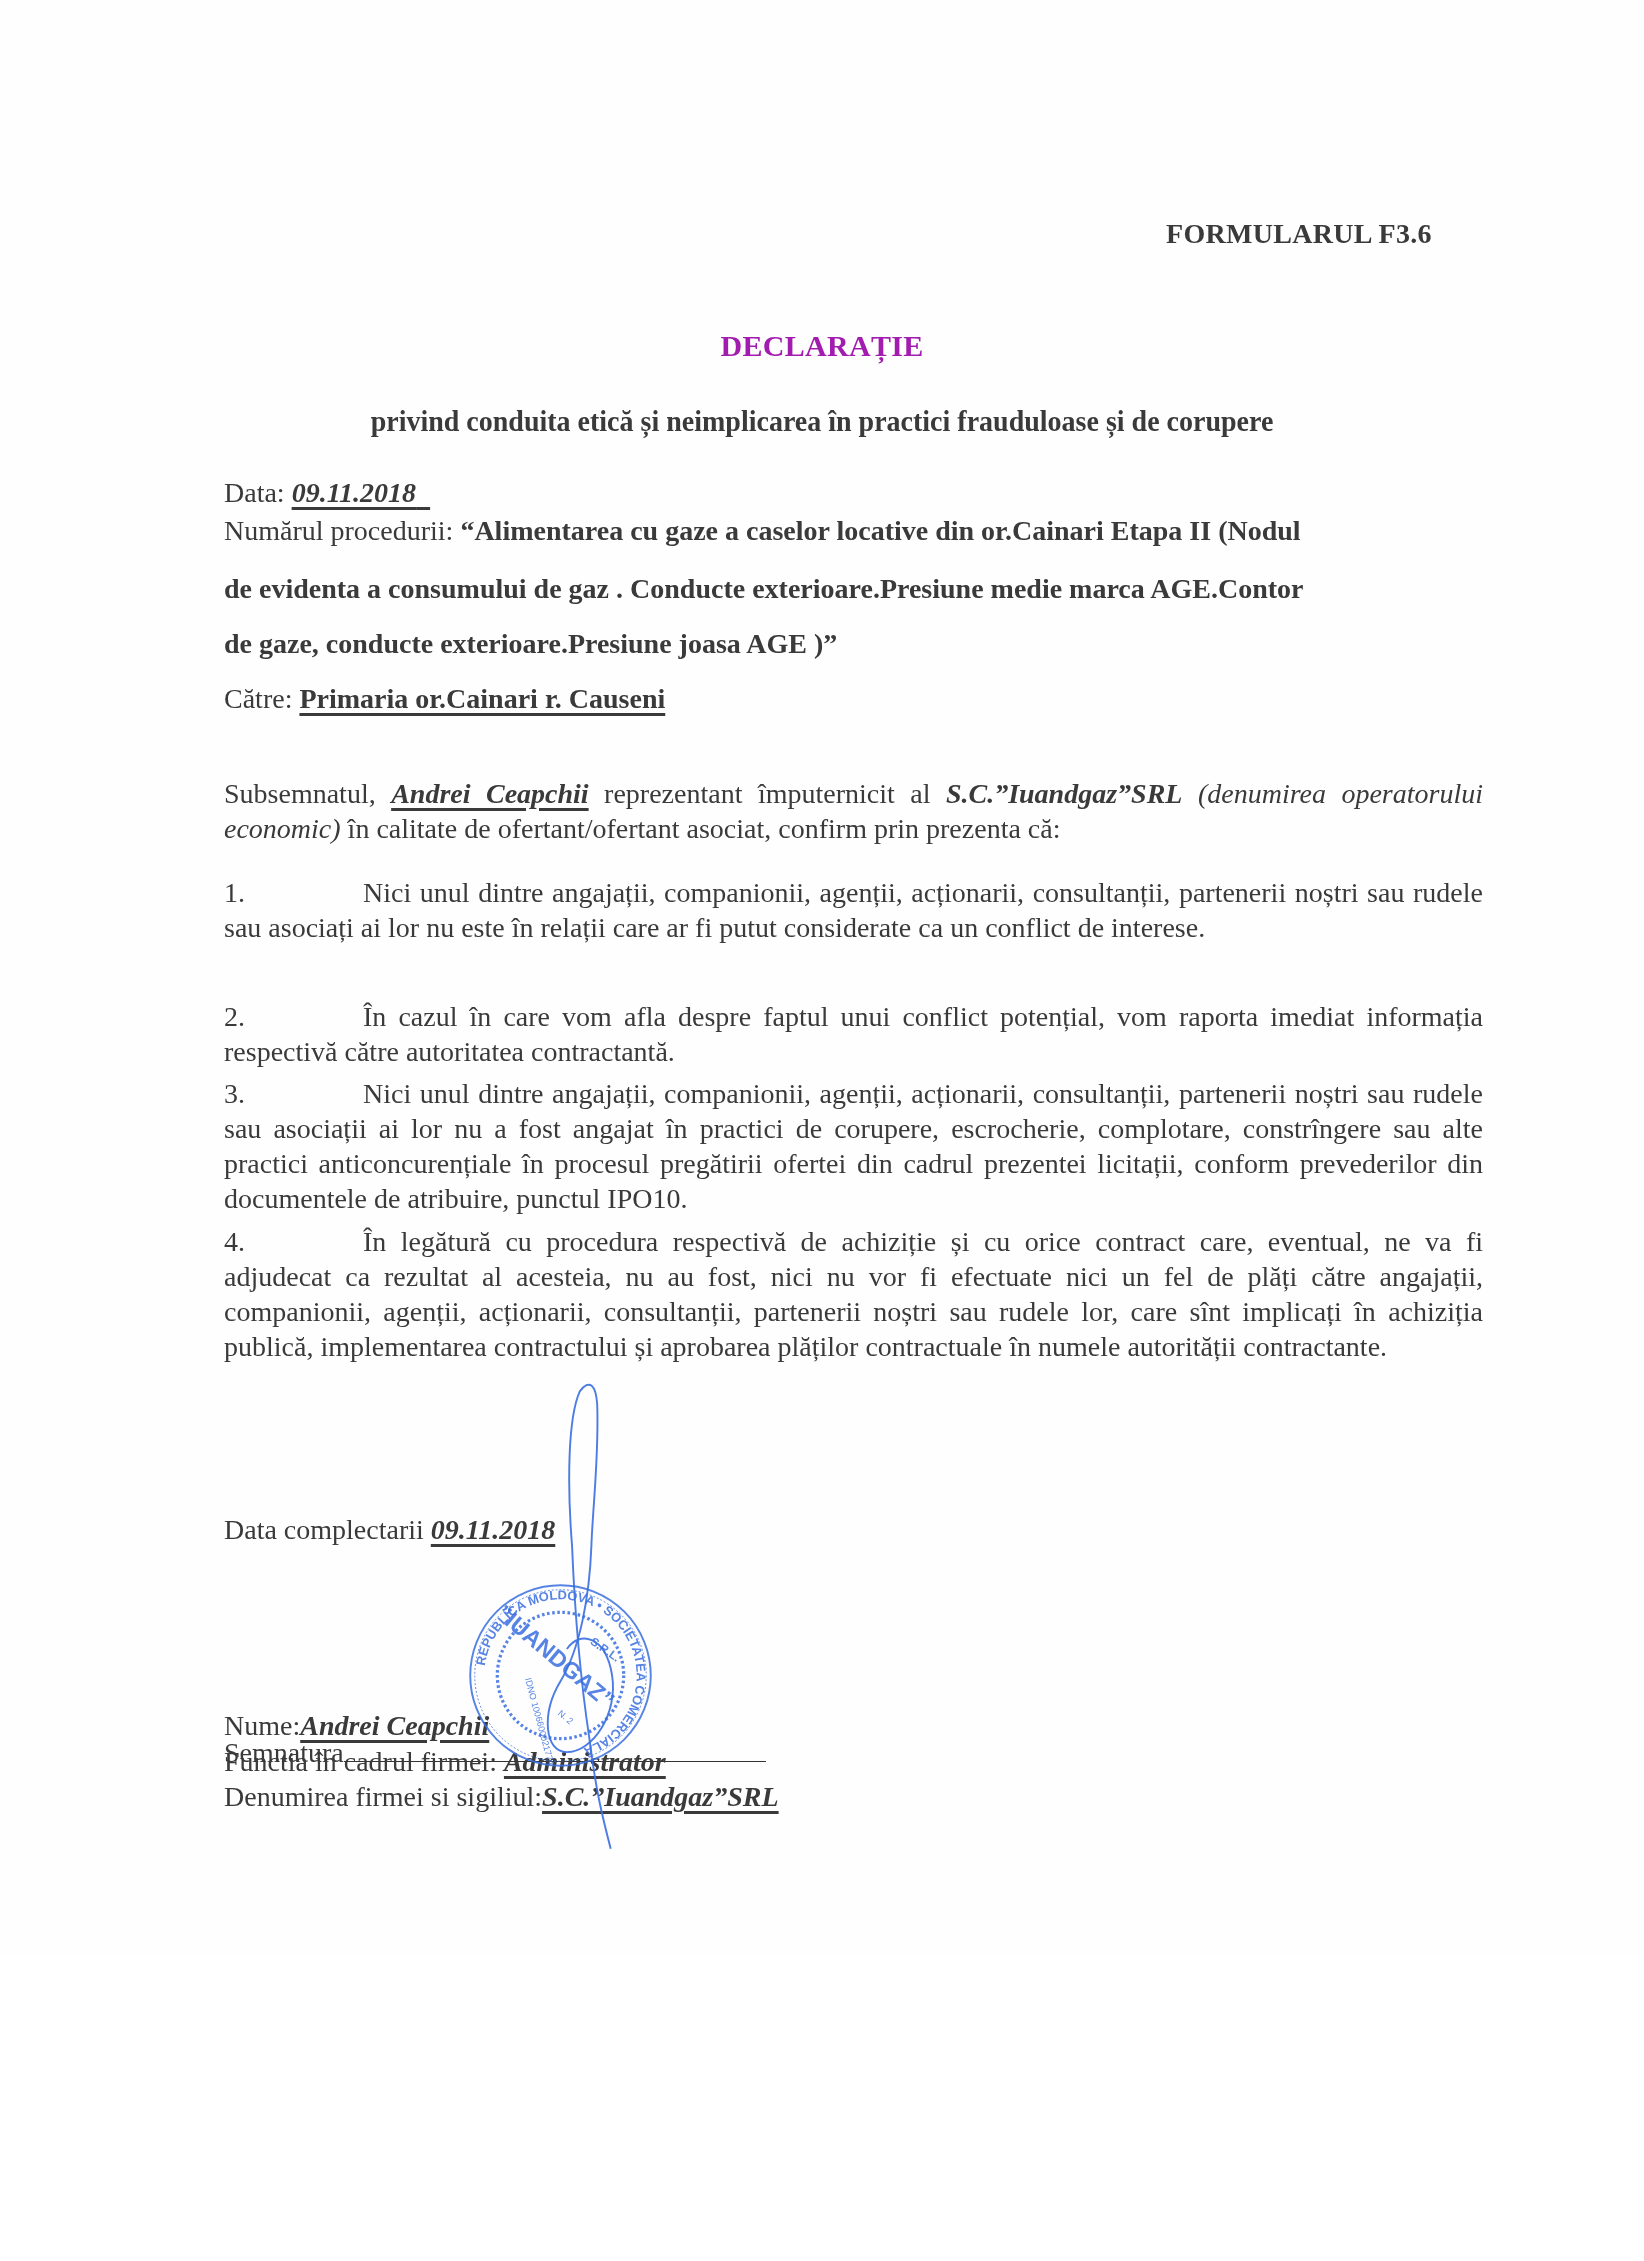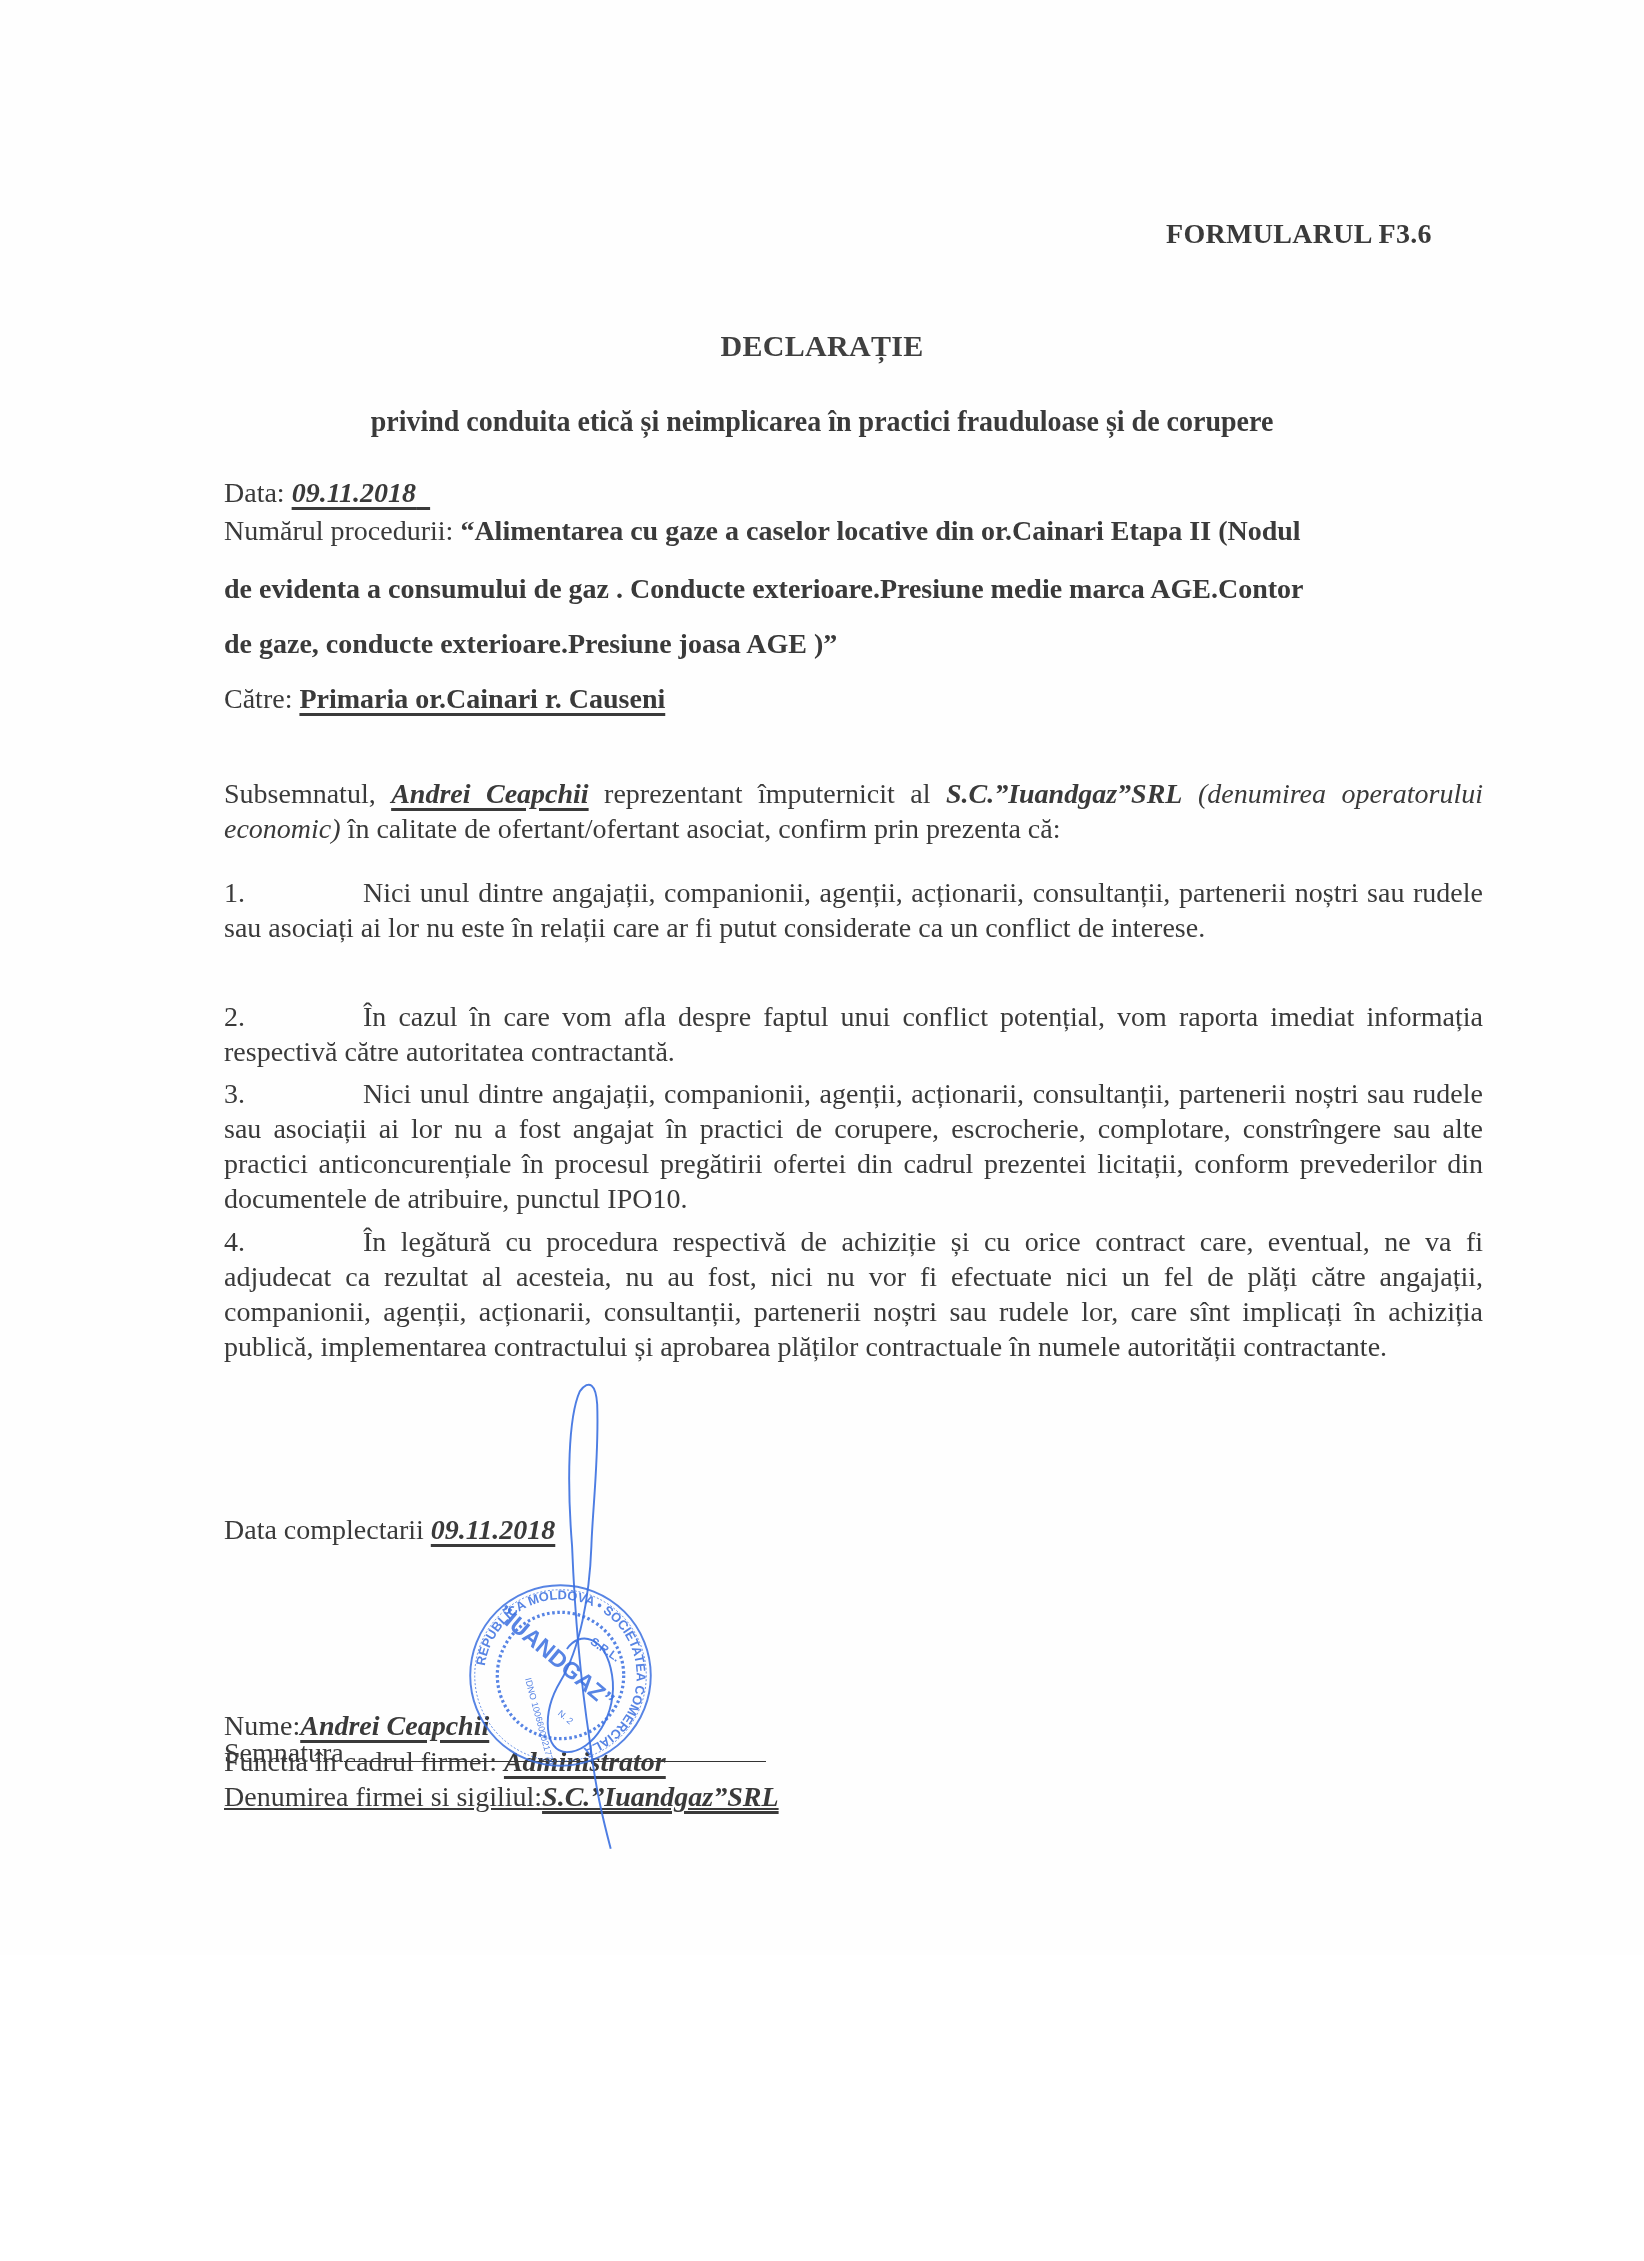--- a/index.html
+++ b/index.html
@@ -1,20 +1,20 @@
 <!DOCTYPE html>
 <html style="font-size:10.3px"><head>
 <meta charset="utf-8">
 <style>
   html, body { margin: 0; padding: 0; background: #ffffff; }
   body { width: 1644px; height: 2261px; position: relative; overflow: hidden; color: #333333; font-family: "Liberation Serif", serif; }
   .page { position: absolute; left: 0; top: 0; width: 1644px; height: 1955px; background: #fefefe; }
   .abs { position: absolute; }
   .form-code { left: 1166px; top: 218px; font-size: 28px; font-weight: bold; letter-spacing: 0.3px; color: #3a3a3a; }
-  .title { left: 0; width: 1644px; top: 329px; text-align: center; font-size: 30px; font-weight: bold; color: #404040; letter-spacing: 0.3px; }
+  .title { left: 0; width: 1644px; top: 329px; text-align: center; font-size: 30px; font-weight: bold; color: #a21caf; letter-spacing: 0.3px; }
   .subtitle { left: 0; width: 1644px; top: 406px; text-align: center; font-size: 28px; font-weight: bold; color: #3a3a3a; transform: scaleY(1.05); }
   .line { position: absolute; left: 224px; font-size: 28px; color: #3a3a3a; white-space: nowrap; }
   .bold { font-weight: bold; margin-top: 12px; }
   .ital { font-style: italic; }
   .ul { text-decoration: underline; text-decoration-thickness: 3.2px; text-underline-offset: 5.2px; }
   .proc { font-weight: bold; font-size: 28px; }
   .para { position: absolute; left: 224px; width: 1259px; font-size: 28px; line-height: 35px; text-align: justify; color: #3a3a3a; }
   .num { display: inline-block; width: 139px; }
   .stamp { position: absolute; left: 467px; top: 1582px; width: 187px; height: 187px; }
   .sig { position: absolute; left: 0; top: 0; width: 1644px; height: 2261px; pointer-events: none; }
@@ -67,21 +67,21 @@
 
   <div class="line" style="top:1737px;">
     <span>Semnatura</span><span class="sigline"></span>
   </div>
   <div class="line" style="top:1710px;">
     <span>Nume:</span><span class="bold ital ul">Andrei Ceapchii</span>
   </div>
   <div class="line" style="top:1746px;">
     <span>Functia în cadrul firmei: </span><span class="bold ital ul">Administrator</span>
   </div>
-  <div class="line" style="top:1781px;text-decoration:underline;">
+  <div class="line" style="top:1781px;">
     <span>Denumirea firmei si sigiliul:</span><span class="bold ital ul">S.C.”Iuandgaz”SRL</span>
   </div>
 
   <svg class="stamp" viewBox="0 0 290 290">
     <defs>
       <path id="outerArc" d="M 145,145 m -118,0 a 118,118 0 1,1 236,0 a 118,118 0 1,1 -236,0"></path>
     </defs>
     <g fill="none" stroke="#3a6fe0" opacity="0.85">
       <circle cx="145" cy="145" r="140" stroke-width="3"></circle>
       <circle cx="145" cy="145" r="133" stroke-width="1.5" stroke-dasharray="3 3"></circle>

